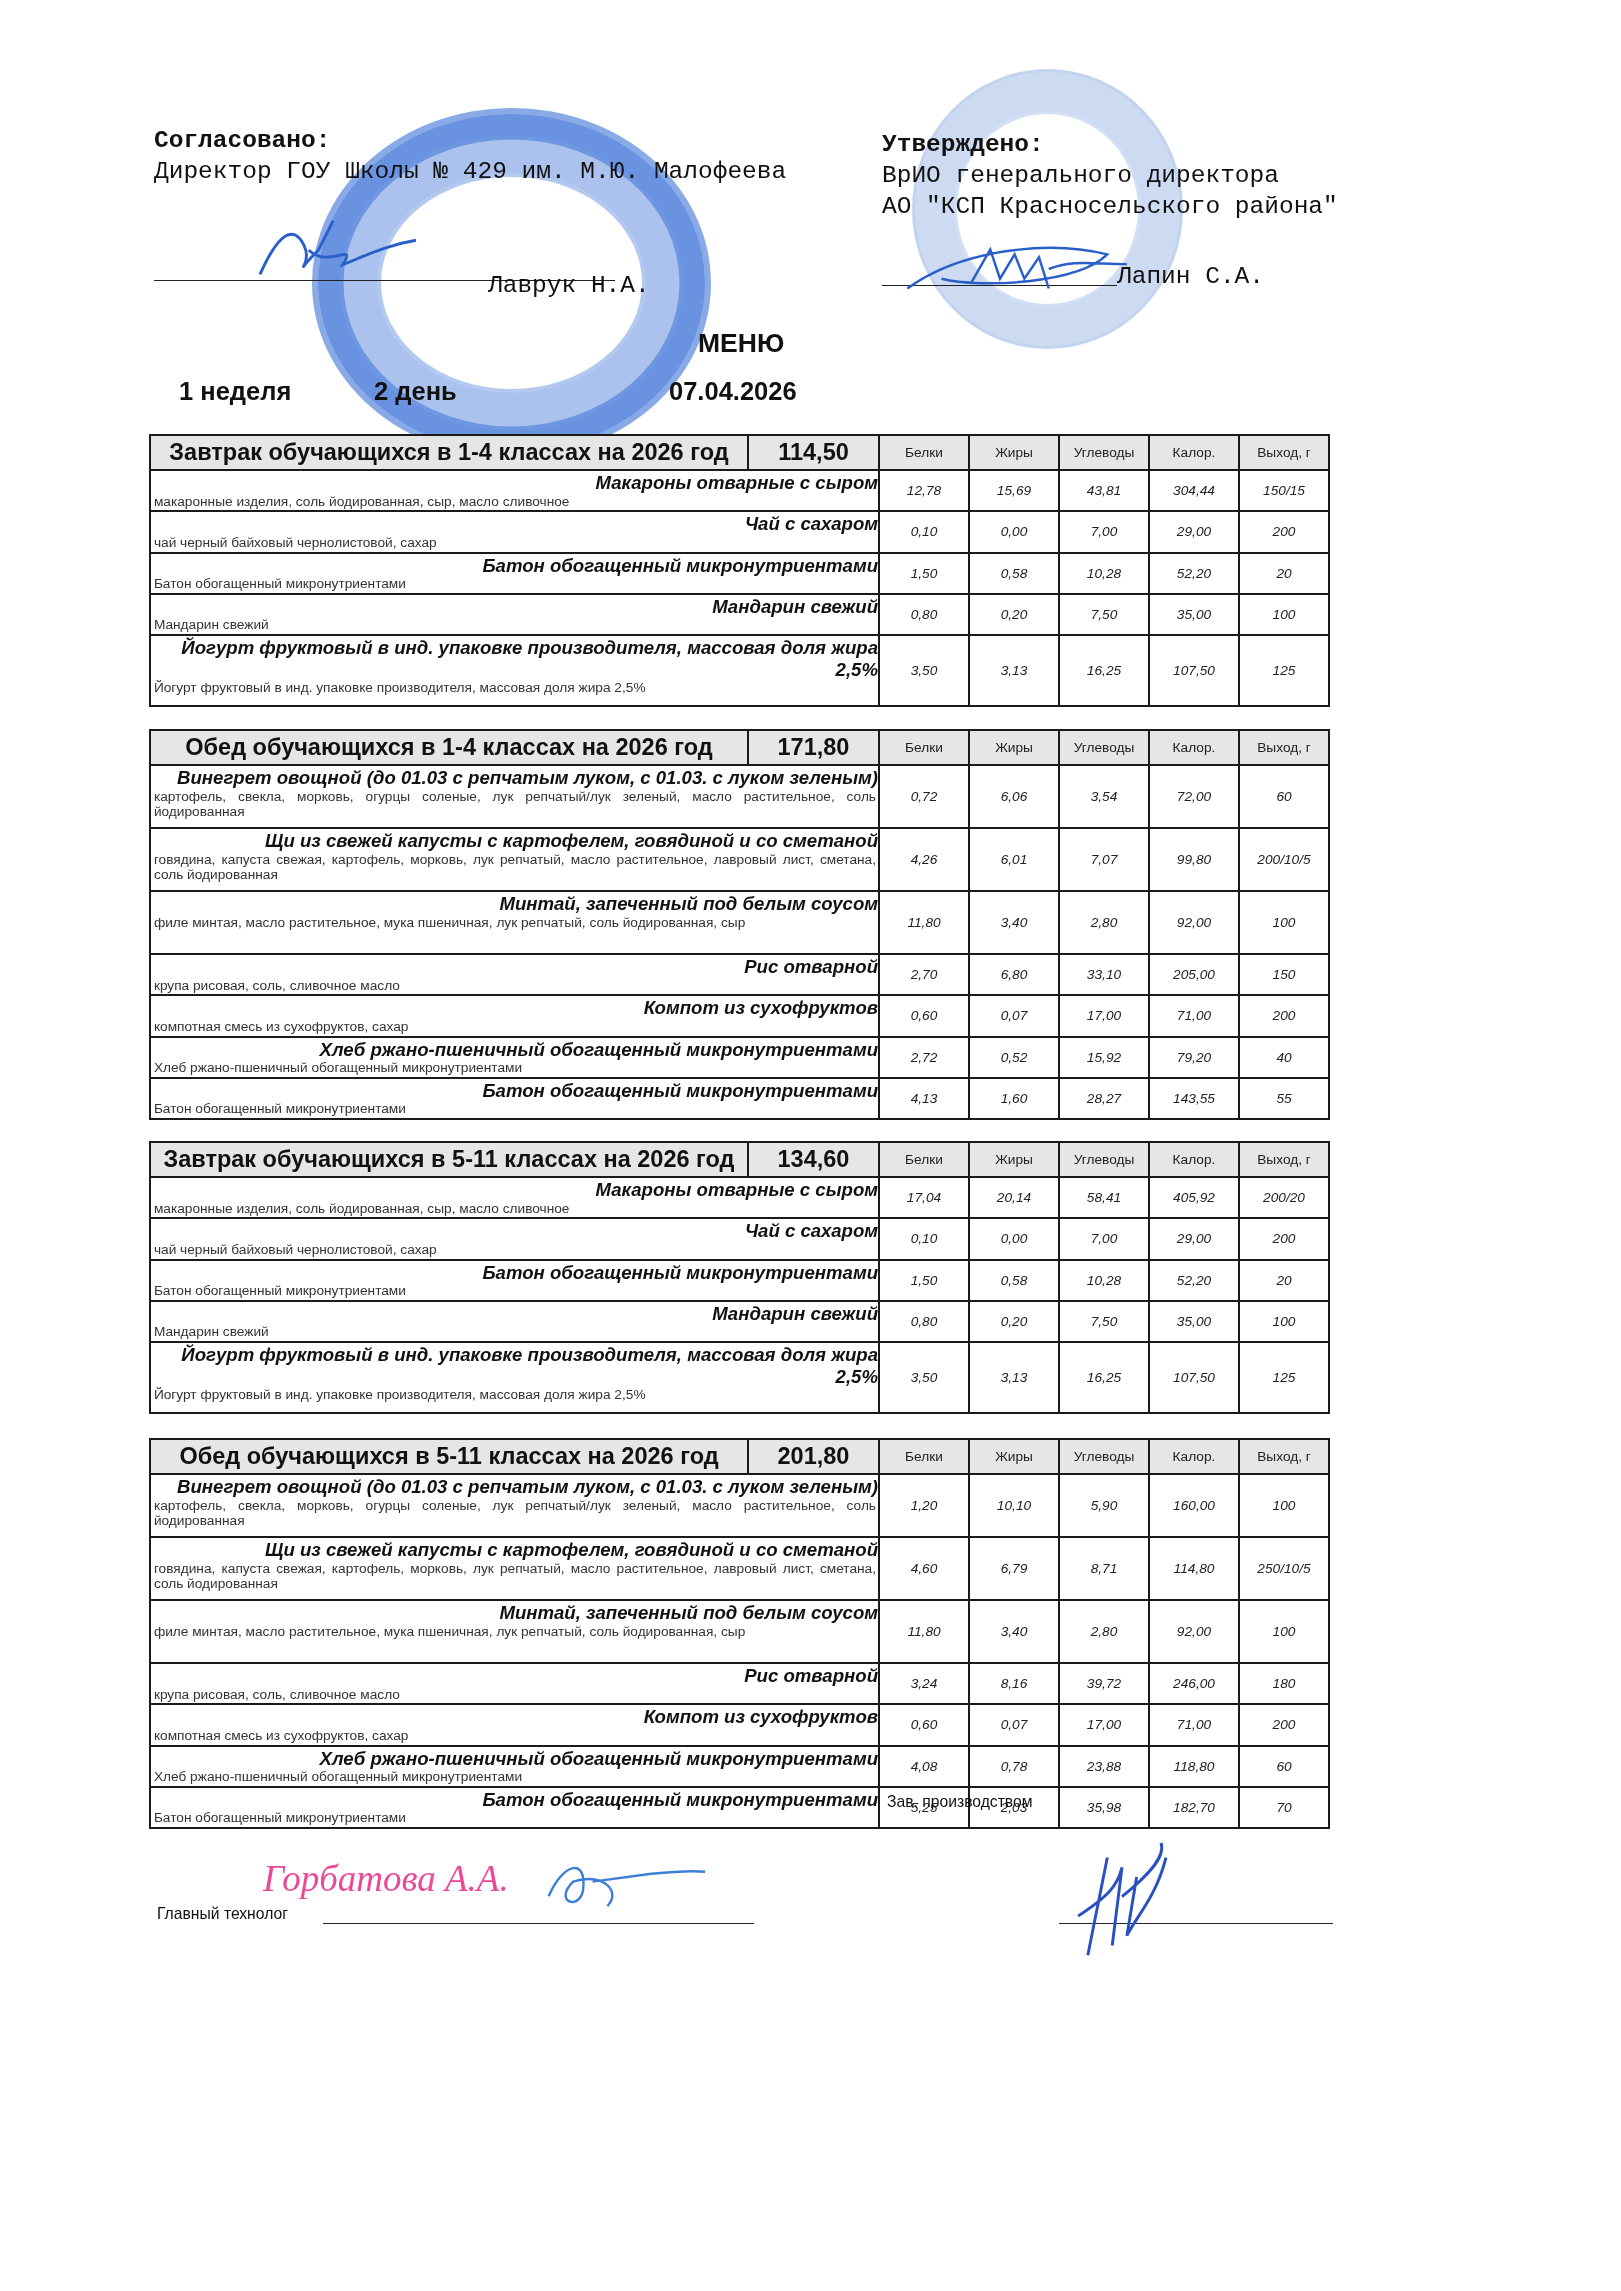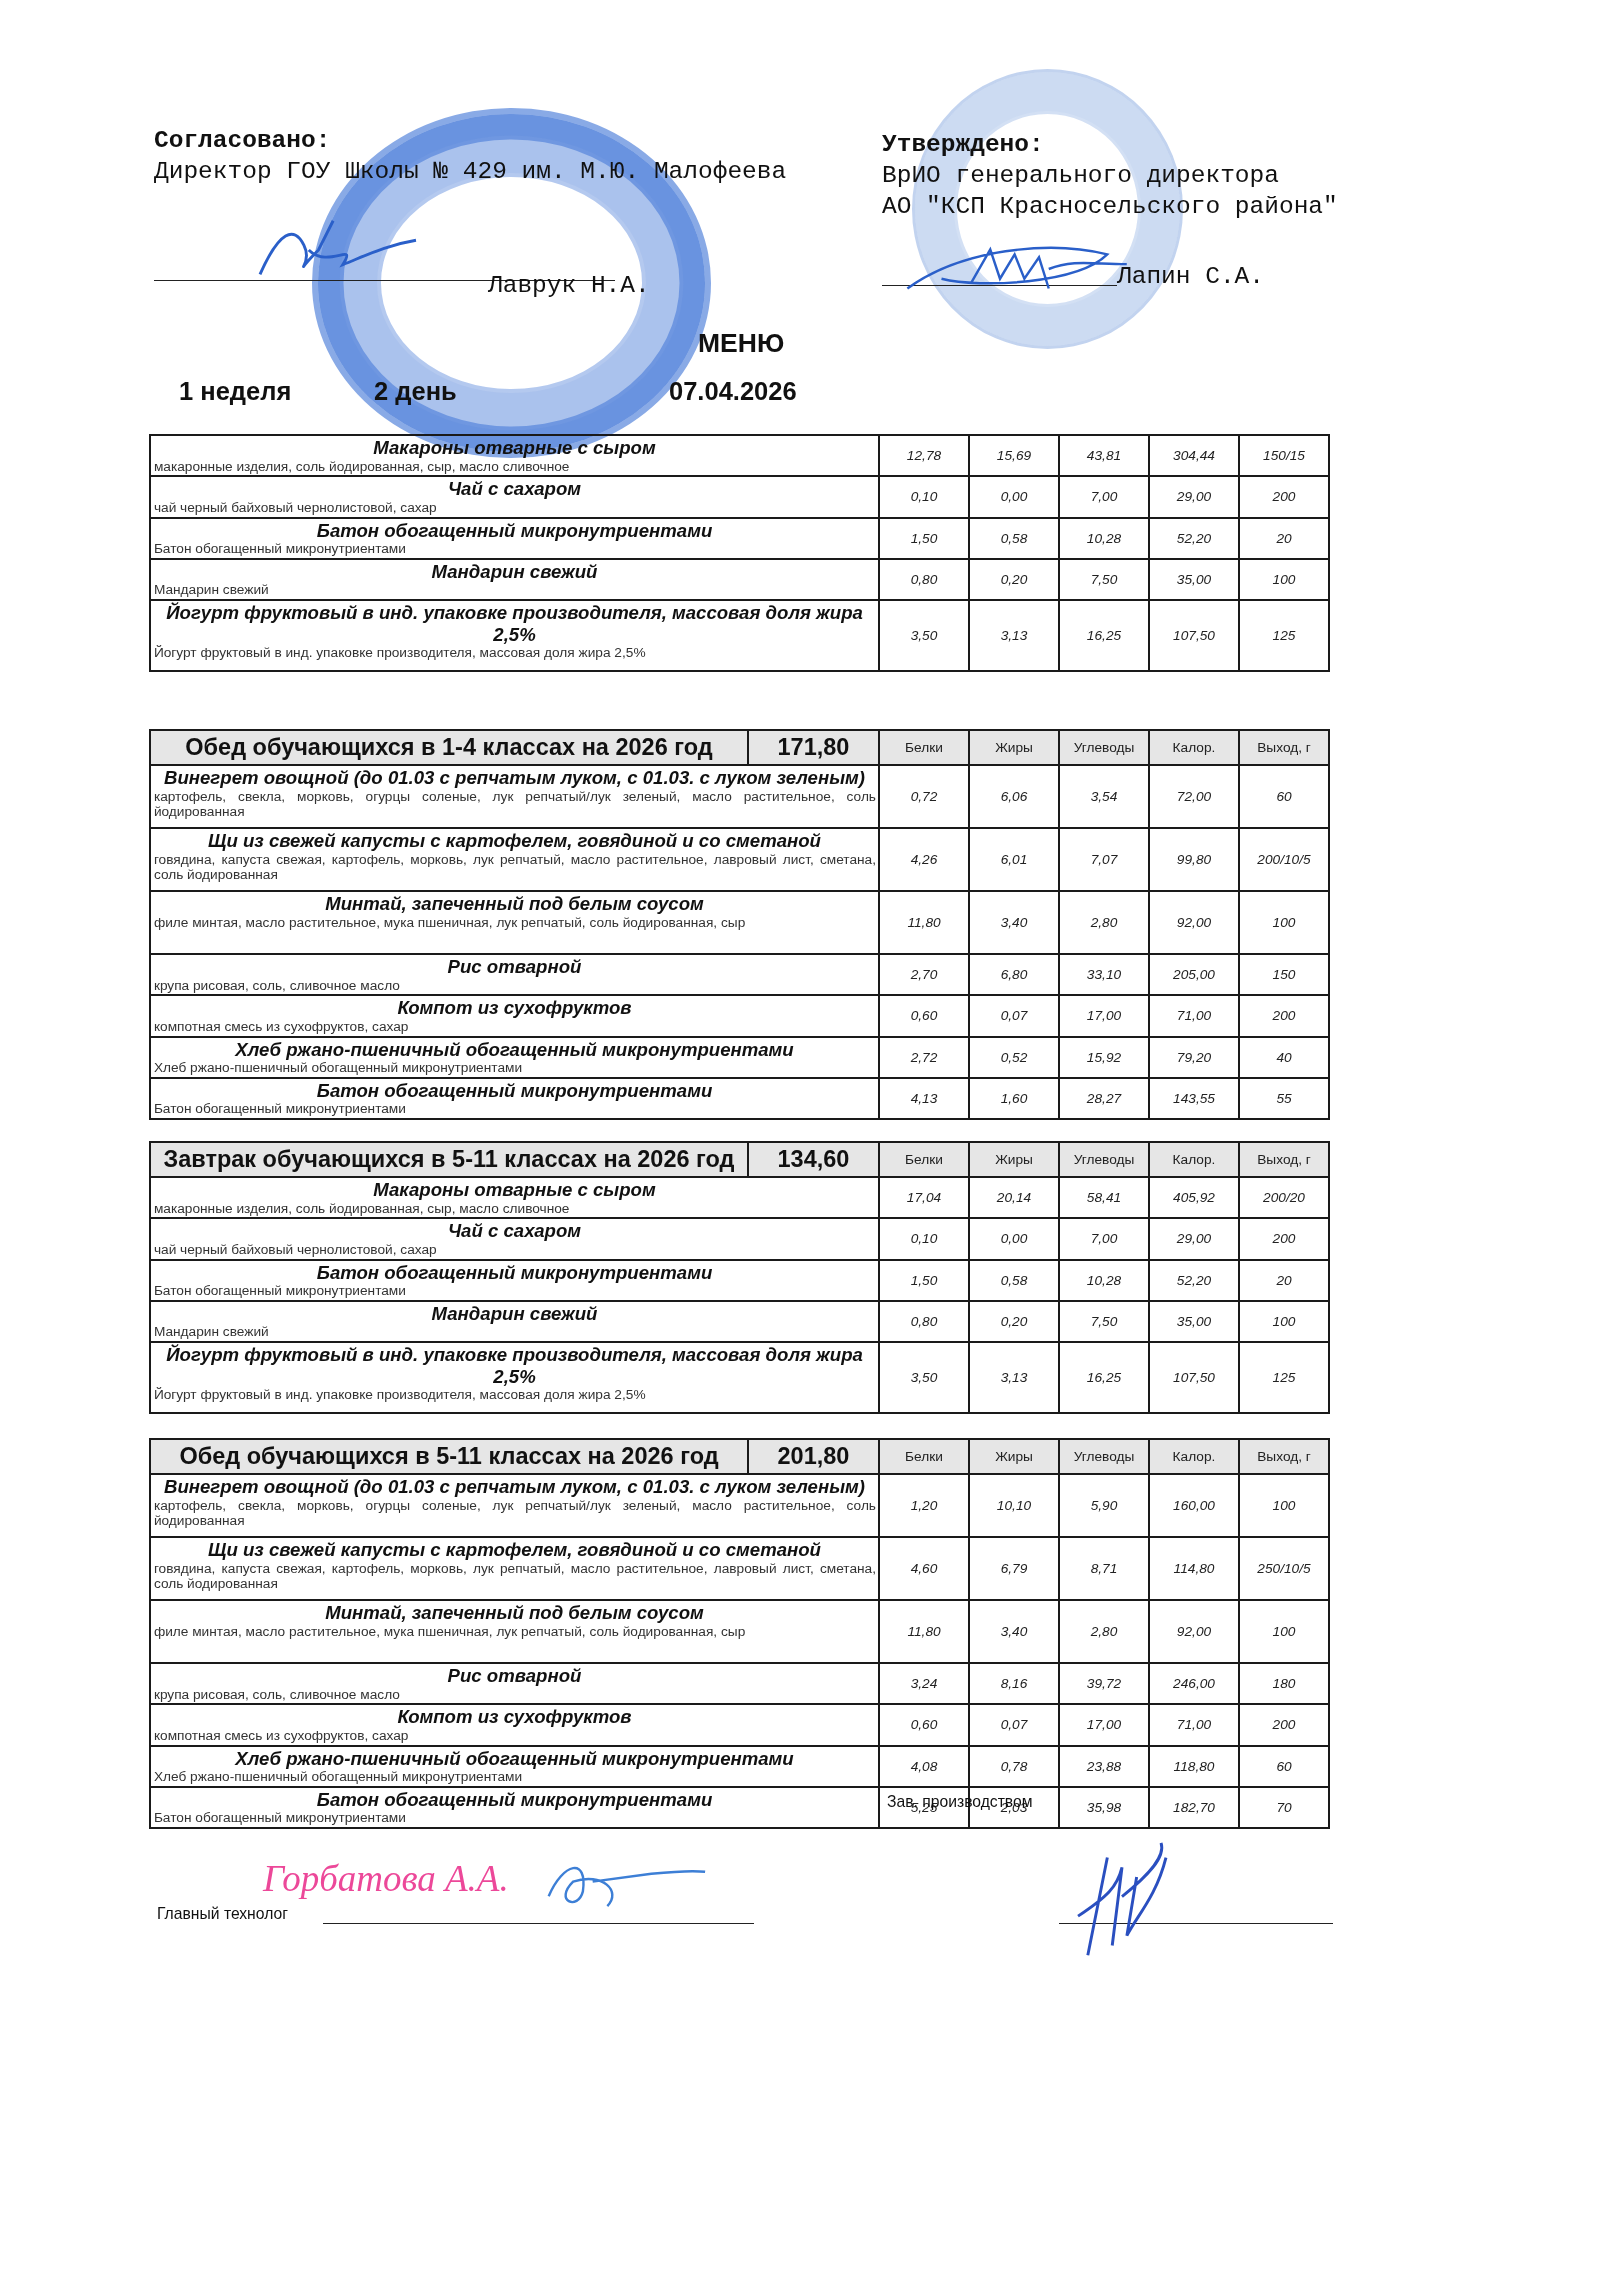--- a/index.html
+++ b/index.html
@@ -45,21 +45,21 @@
   }
   .menu-table td { border: 2px solid #1a1a1a; padding: 0; }
   .menu-table col.c-name { width: 598px; }
   .menu-table col.c-price { width: 131px; }
   .menu-table col.c-num { width: 90px; }
   .hdr td { background: #e6e6e6; height: 33px; }
   .hdr .sec-title { font-size: 23.5px; font-weight: bold; text-align: center; }
   .hdr .sec-price { font-size: 23.5px; font-weight: bold; text-align: center; }
   .hdr .col-h { font-size: 13.7px; text-align: center; color: #222; }
   .dish-cell { vertical-align: top; position: relative; }
-  .dish-name { font-size: 18.6px; font-weight: bold; font-style: italic; text-align: center; line-height: 21.6px; padding-top: 1px; }
+  .dish-name { font-size: 18.6px; font-weight: bold; font-style: italic; text-align: right; line-height: 21.6px; padding-top: 1px; }
   .dish-ing { font-size: 13.7px; color: #333; line-height: 15.7px; padding: 0 2px 1px 2.9px; text-align: justify; text-align-last: left; }
   .num { font-size: 13.7px; font-style: italic; text-align: center; color: #222; }
 
   
   .foot-label { font-size: 15.7px; position: absolute; }
   .foot-line { position: absolute; border-bottom: 1.5px solid #222; }
   .hand-name { position: absolute; font-family: "Liberation Serif", serif; font-style: italic; font-size: 37px; color: #ec4899; }
 </style>
 </head>
 <body>
@@ -98,20 +98,29 @@
       <colgroup>
         <col class="c-name">
         <col class="c-price">
         <col class="c-num">
         <col class="c-num">
         <col class="c-num">
         <col class="c-num">
         <col class="c-num">
       </colgroup>
       <tbody>
+        <tr class="hdr">
+          <td class="sec-title">Завтрак обучающихся в 1-4 классах на 2026 год</td>
+          <td class="sec-price">114,50</td>
+          <td class="col-h">Белки</td>
+          <td class="col-h">Жиры</td>
+          <td class="col-h">Углеводы</td>
+          <td class="col-h">Калор.</td>
+          <td class="col-h">Выход, г</td>
+        </tr>
         <tr style="height:41px">
           <td colspan="2" class="dish-cell">
             <div class="dish-name">Макароны отварные с сыром</div>
             <div class="dish-ing">макаронные изделия, соль йодированная, сыр, масло сливочное</div>
           </td>
           <td class="num">12,78</td>
           <td class="num">15,69</td>
           <td class="num">43,81</td>
           <td class="num">304,44</td>
           <td class="num">150/15</td>

